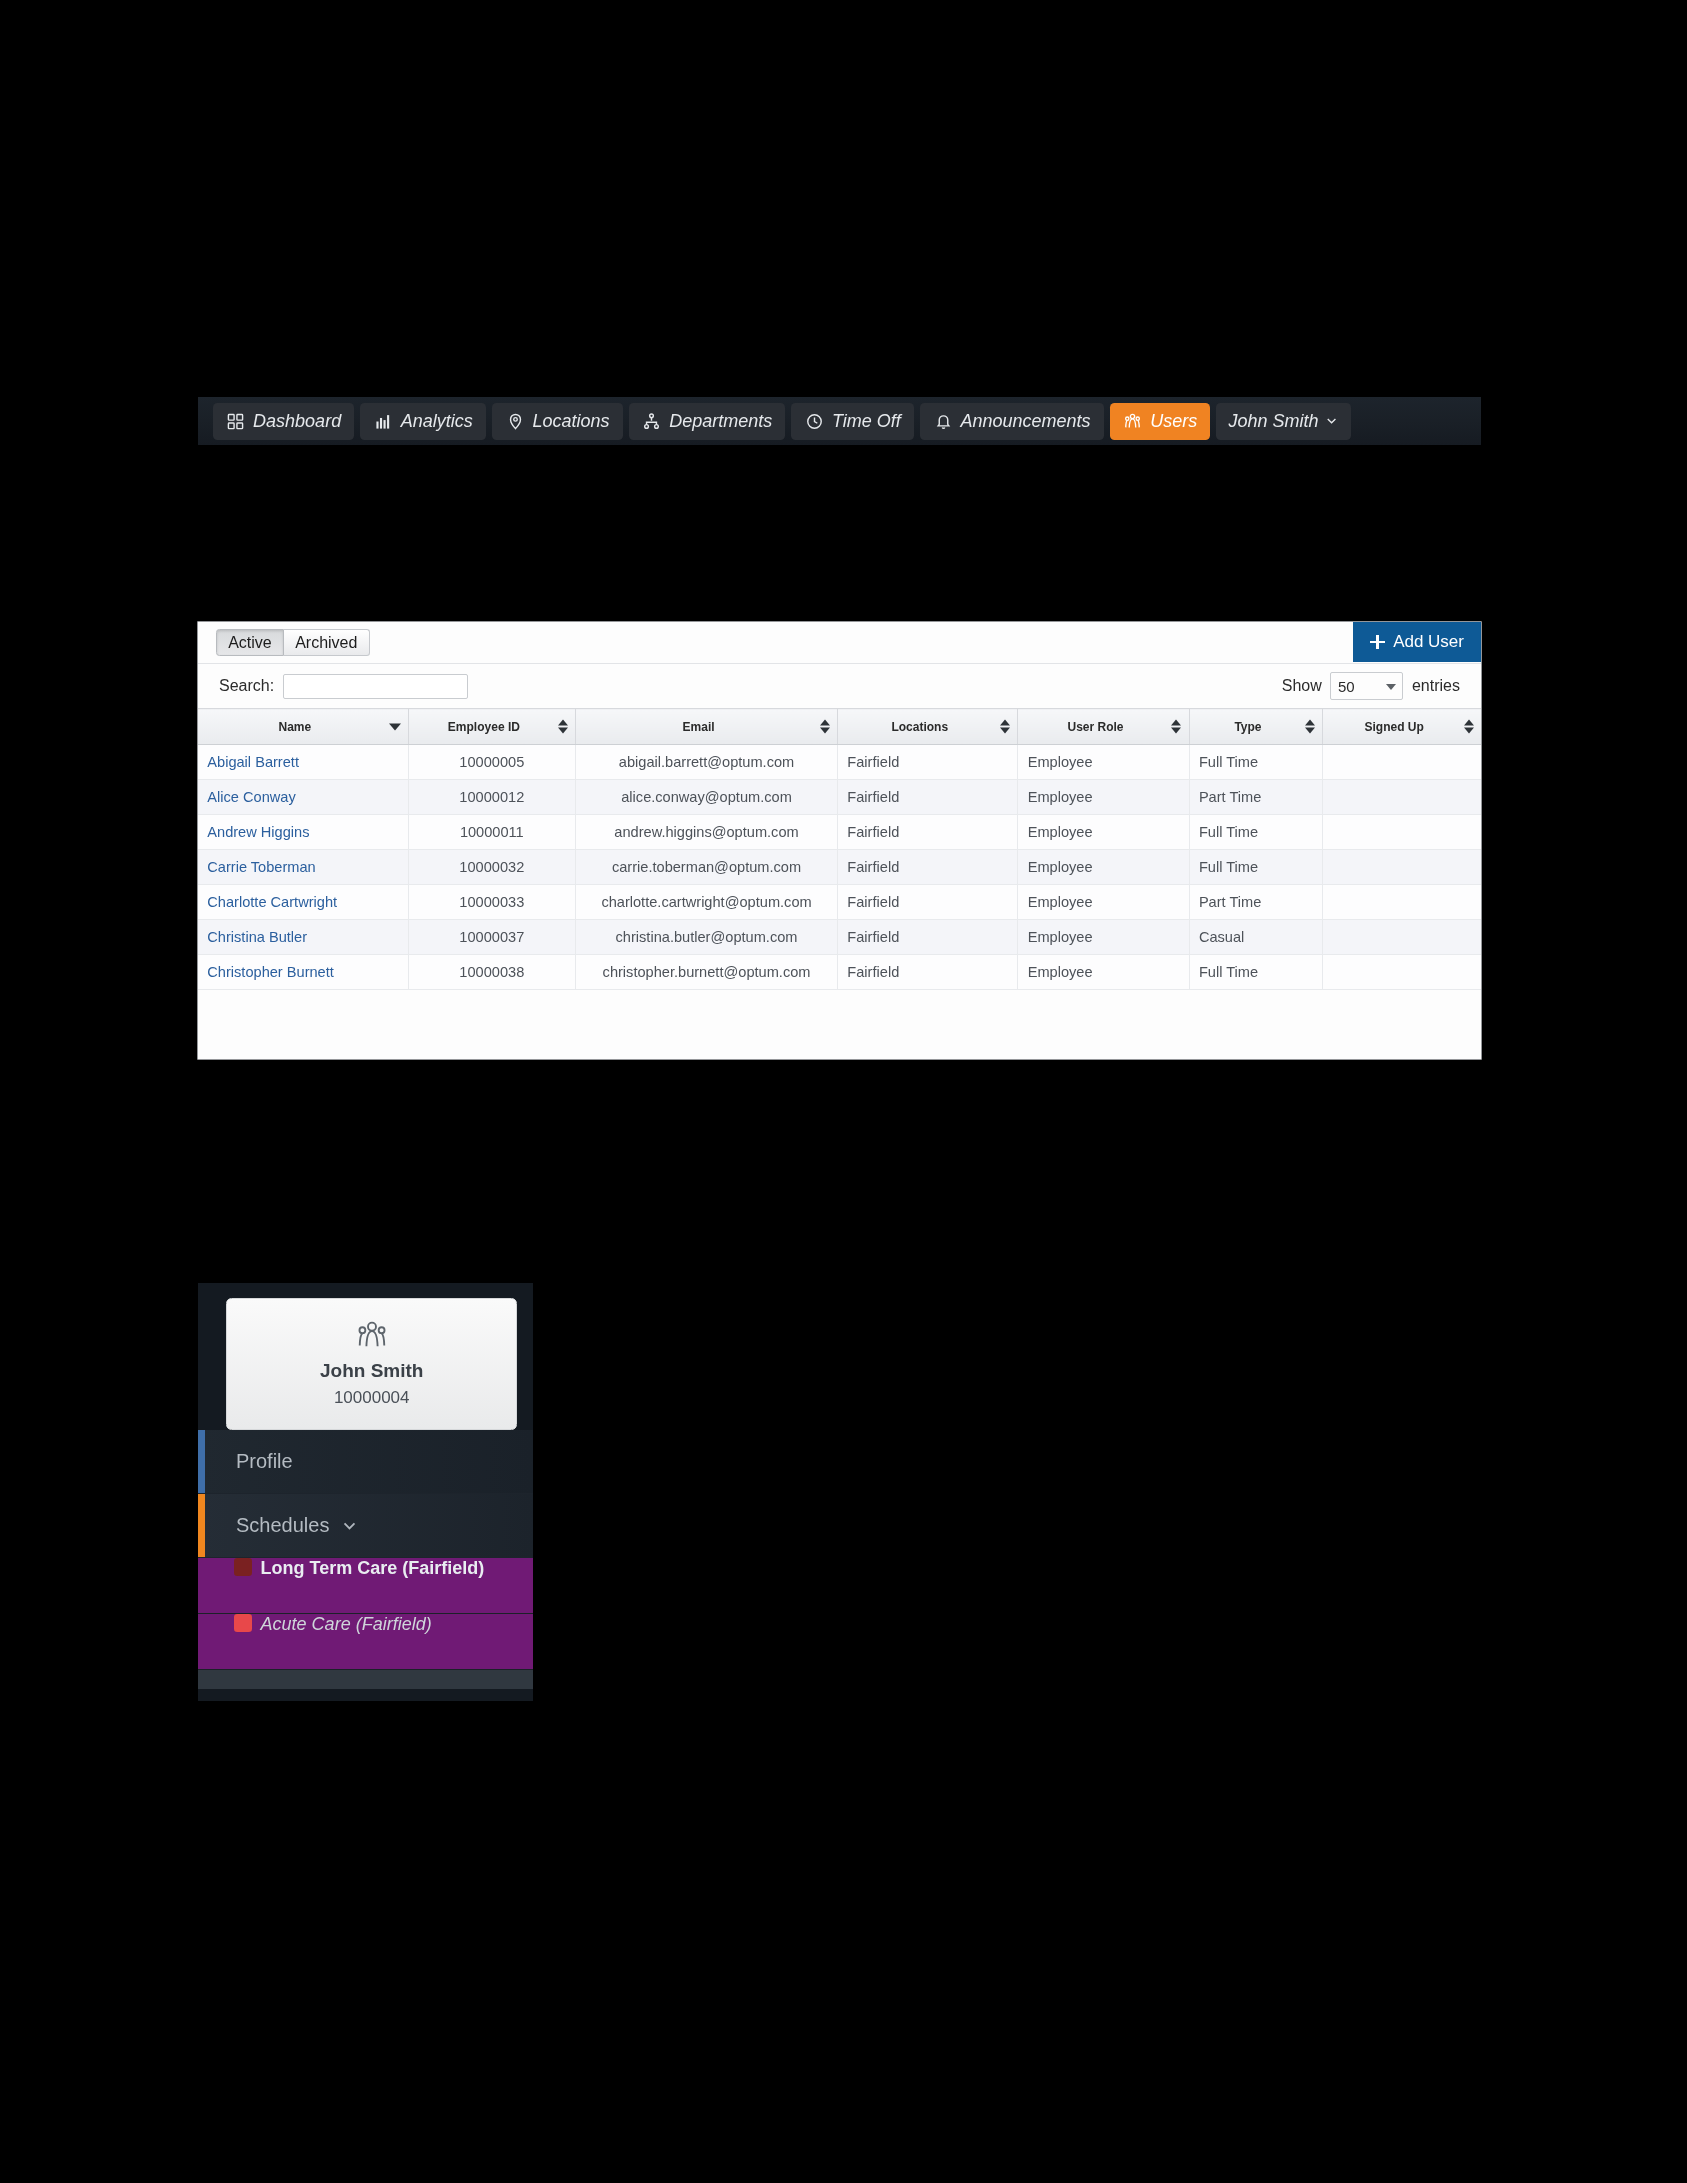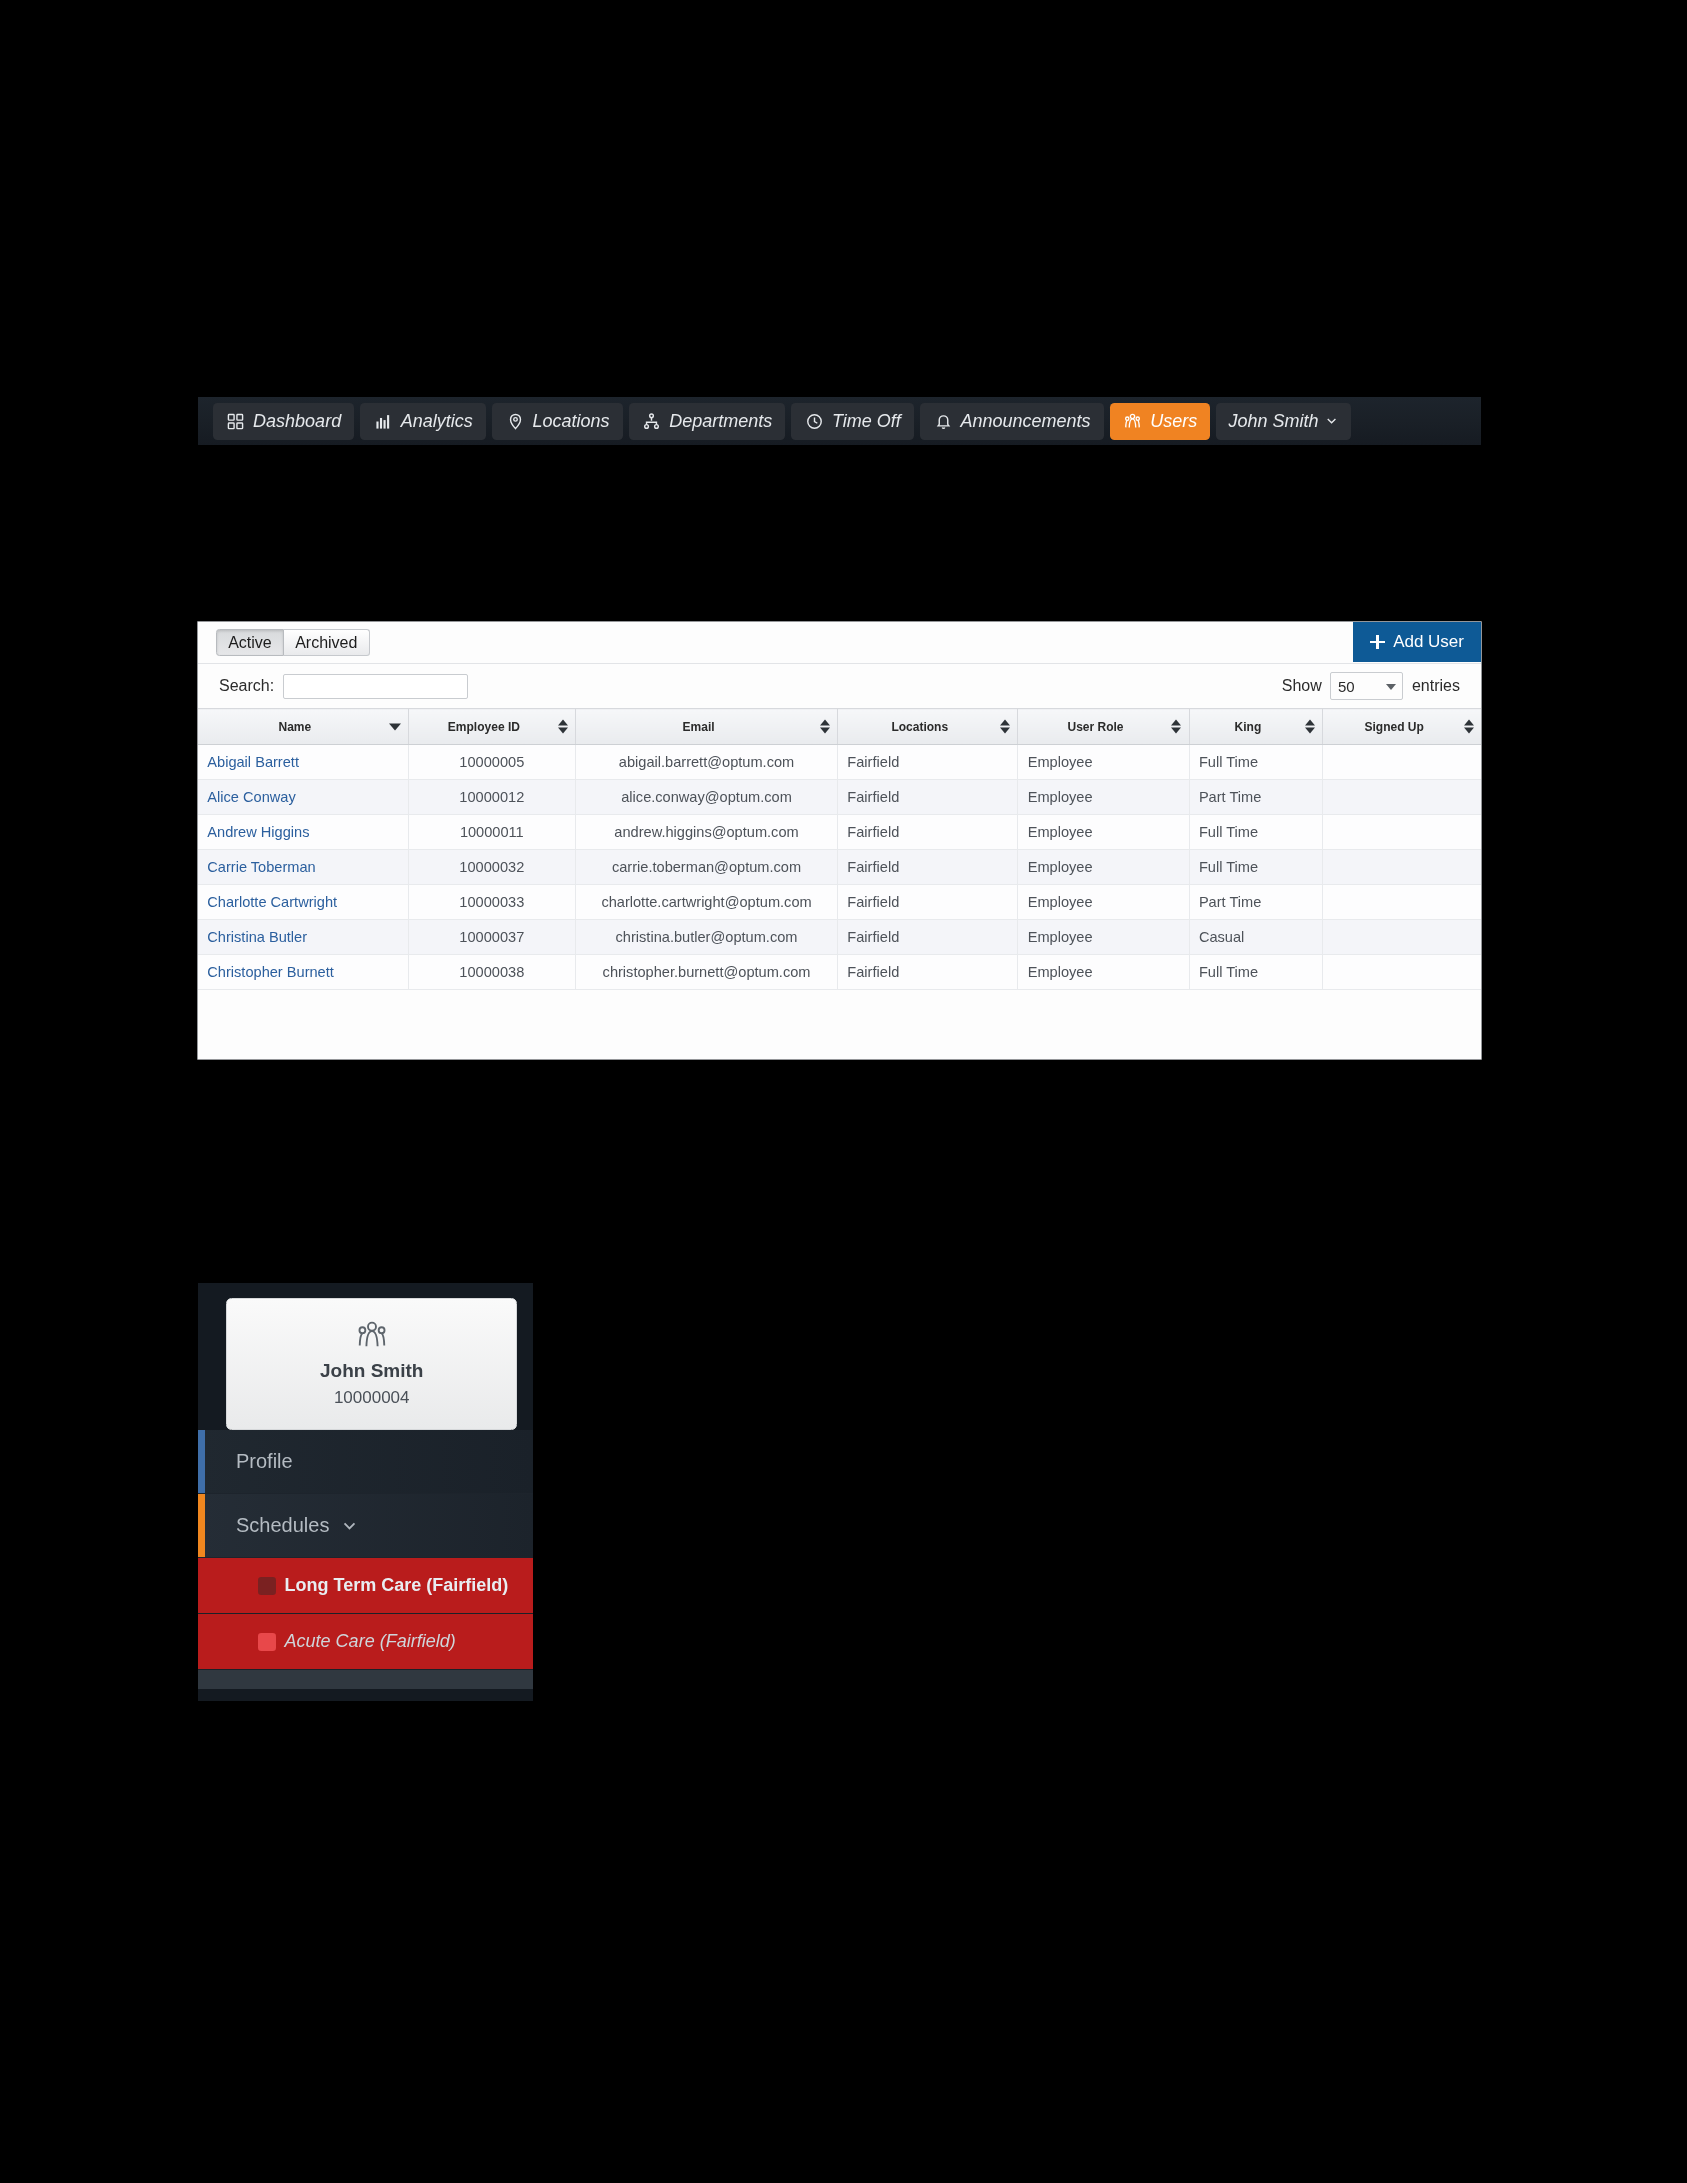--- a/index.html
+++ b/index.html
@@ -153,22 +153,22 @@
     content:"";position:absolute;left:0;top:0;bottom:0;width:6.6px;background:#3f6ea8;
   }
   .side-item.schedules-row{
     background:linear-gradient(to right,#252d36,#1c232b);
   }
   .side-item.schedules-row:before{
     content:"";position:absolute;left:0;top:0;bottom:0;width:6.6px;background:#f0871f;
   }
   .chev{margin-left:12px;display:inline-flex;}
   .sub-item{
-    height:56px;display:flex;align-items:center;padding-left:60px;
-    box-sizing:border-box;background:#b91c1c;cursor:pointer;
+    height:56px;display:flex;padding-left:36px;
+    box-sizing:border-box;background:#701a75;cursor:pointer;
     border-bottom:0.7px solid #1b2128;
   }
   .swatch{width:18px;height:18px;border-radius:3.3px;margin-right:8.6px;flex:none;}
   .sub-label{font-size:18px;color:#e9edf1;font-weight:bold;}
   .sub-item.dim .sub-label{color:#cfd5da;font-weight:normal;font-style:italic;}
   .side-footer{height:18.5px;background:#303840;}
 </style>
 </head>
 <body>
 
@@ -331,21 +331,21 @@
             </span>
         </th>
         <th>
           <span>User Role</span>
           <span class="sort">
               <i class="up"></i>
               <i class="dn"></i>
             </span>
         </th>
         <th>
-          <span>King</span>
+          <span>Type</span>
           <span class="sort">
               <i class="up"></i>
               <i class="dn"></i>
             </span>
         </th>
         <th>
           <span>Signed Up</span>
           <span class="sort">
               <i class="up"></i>
               <i class="dn"></i>

